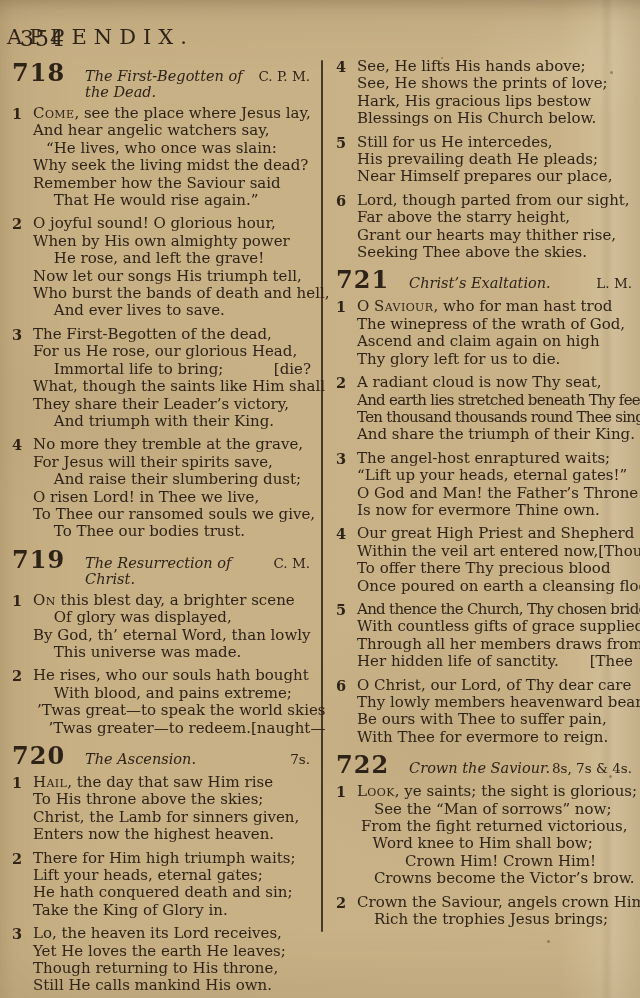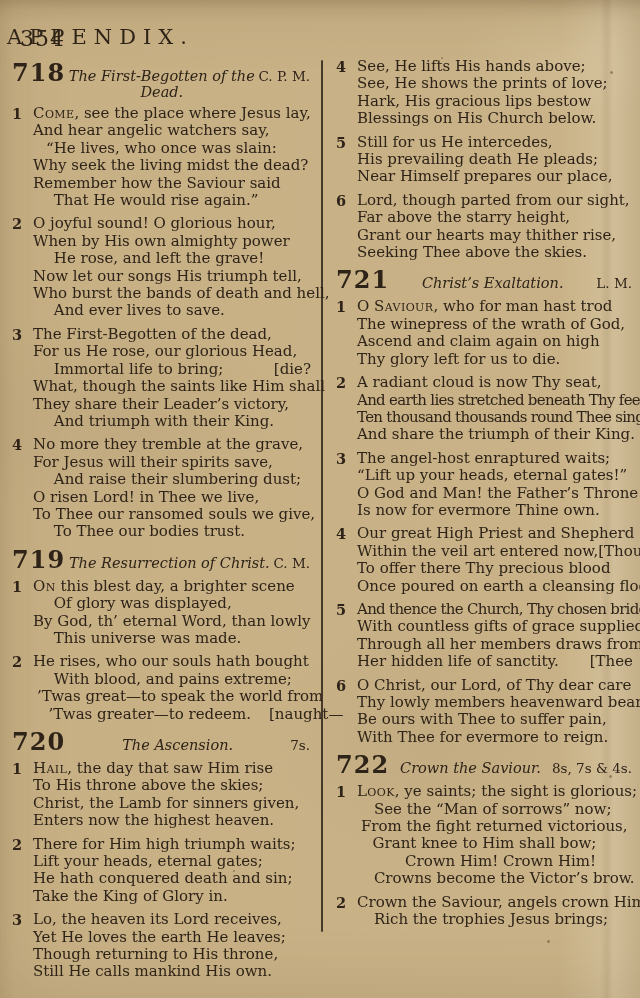--- a/index.html
+++ b/index.html
@@ -25,21 +25,21 @@
   .page-number{position:absolute;left:20px;top:26px;font-size:22px;font-weight:normal;letter-spacing:1px;}
   .page-header-title{position:absolute;left:0;right:0;top:25px;
     font-size:21px;letter-spacing:7px;text-indent:7px;}
   .columns{position:absolute;top:58px;left:0;right:0;}
   .divider{position:absolute;left:321px;top:2px;width:2px;height:872px;background:#47392a;border-radius:1px;}
   .col{position:absolute;top:0;}
   .col-left{left:12px;width:300px;}
   .col-right{left:336px;width:298px;}
   .hymn-heading{display:flex;align-items:baseline;margin:2px 0 5px;}
   .hnum{font-size:24px;font-weight:bold;letter-spacing:1px;line-height:26px;}
-  .htitle{flex:1;text-align:center;font-style:italic;font-size:14.5px;}
+  .htitle{flex:1;font-style:italic;font-size:14.5px;margin-left:20px;}
   .hmeter{font-size:13.5px;padding-right:2px;}
   .verse{display:flex;margin-bottom:6px;}
   .vnum{width:21px;flex:none;font-weight:bold;font-size:14.5px;line-height:17.4px;}
   .vlines{flex:1;min-width:0;}
   .line{display:flex;font-size:15px;line-height:17.4px;white-space:nowrap;}
   .rt{margin-left:auto;padding-right:1px;}
   .sc{font-variant:small-caps;letter-spacing:0.4px;}
   .cond{letter-spacing:-0.7px;}
   .speck{position:absolute;border-radius:50%;background:rgba(85,60,28,0.45);}
 </style>
@@ -176,23 +176,23 @@
         <div class="verse">
           <span class="vnum">2</span>
           <div class="vlines">
             <div class="line">
               <span class="ltext">He rises, who our souls hath bought</span>
             </div>
             <div class="line" style="padding-left: 20.8px;">
               <span class="ltext">With blood, and pains extreme;</span>
             </div>
             <div class="line" style="padding-left: 3.9px;">
-              <span class="ltext">’Twas great—to speak the world from</span>
-            </div>
-            <div class="line" style="padding-left: 15.6px; gap: 18px;">
+              <span class="ltext">’Twas great—to speak the world skies</span>
+            </div>
+            <div class="line" style="padding-left: 15.6px;">
               <span class="ltext">’Twas greater—to redeem.</span>
               <span class="rt">[naught—</span>
             </div>
           </div>
         </div>
         <div class="hymn-heading">
           <span class="hnum">720</span>
           <span class="htitle">The Ascension.</span>
           <span class="hmeter">7s.</span>
         </div>
@@ -417,21 +417,21 @@
             <div class="line">
               <span class="ltext"><span class="sc">Look</span>, ye saints; the sight is glorious;</span>
             </div>
             <div class="line" style="padding-left: 16.9px;">
               <span class="ltext">See the “Man of sorrows” now;</span>
             </div>
             <div class="line" style="padding-left: 3.9px;">
               <span class="ltext">From the fight returned victorious,</span>
             </div>
             <div class="line" style="padding-left: 15.6px;">
-              <span class="ltext">Grant knee to Him shall bow;</span>
+              <span class="ltext">Word knee to Him shall bow;</span>
             </div>
             <div class="line" style="padding-left: 48.1px;">
               <span class="ltext">Crown Him! Crown Him!</span>
             </div>
             <div class="line" style="padding-left: 16.9px;">
               <span class="ltext">Crowns become the Victor’s brow.</span>
             </div>
           </div>
         </div>
         <div class="verse">

